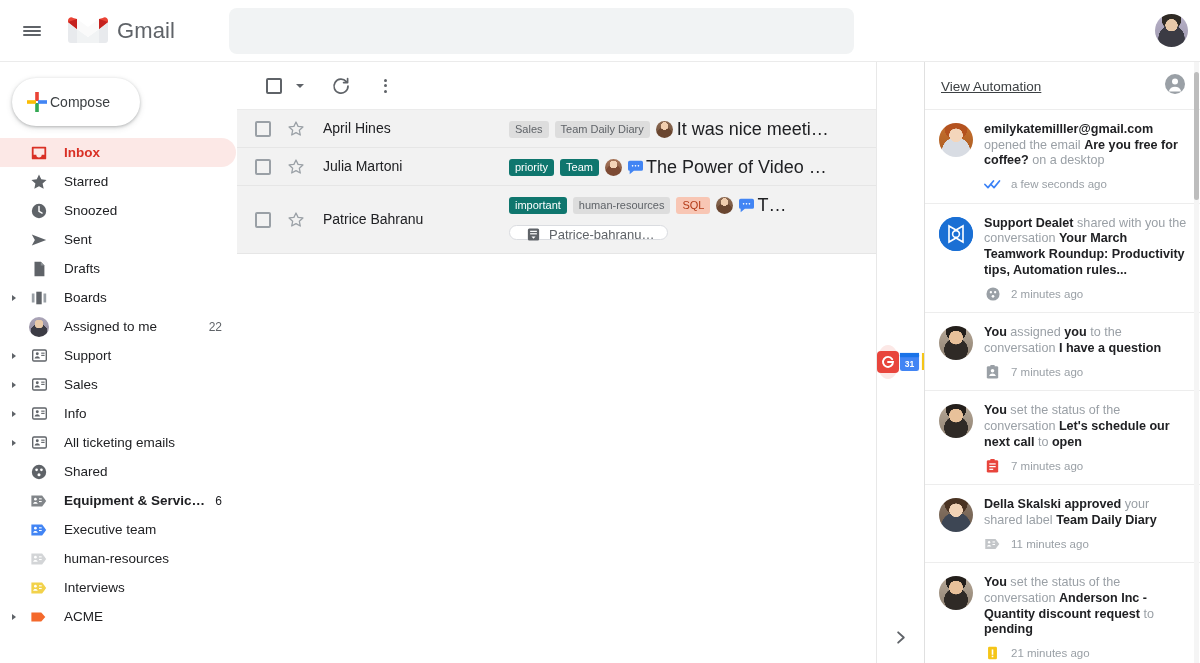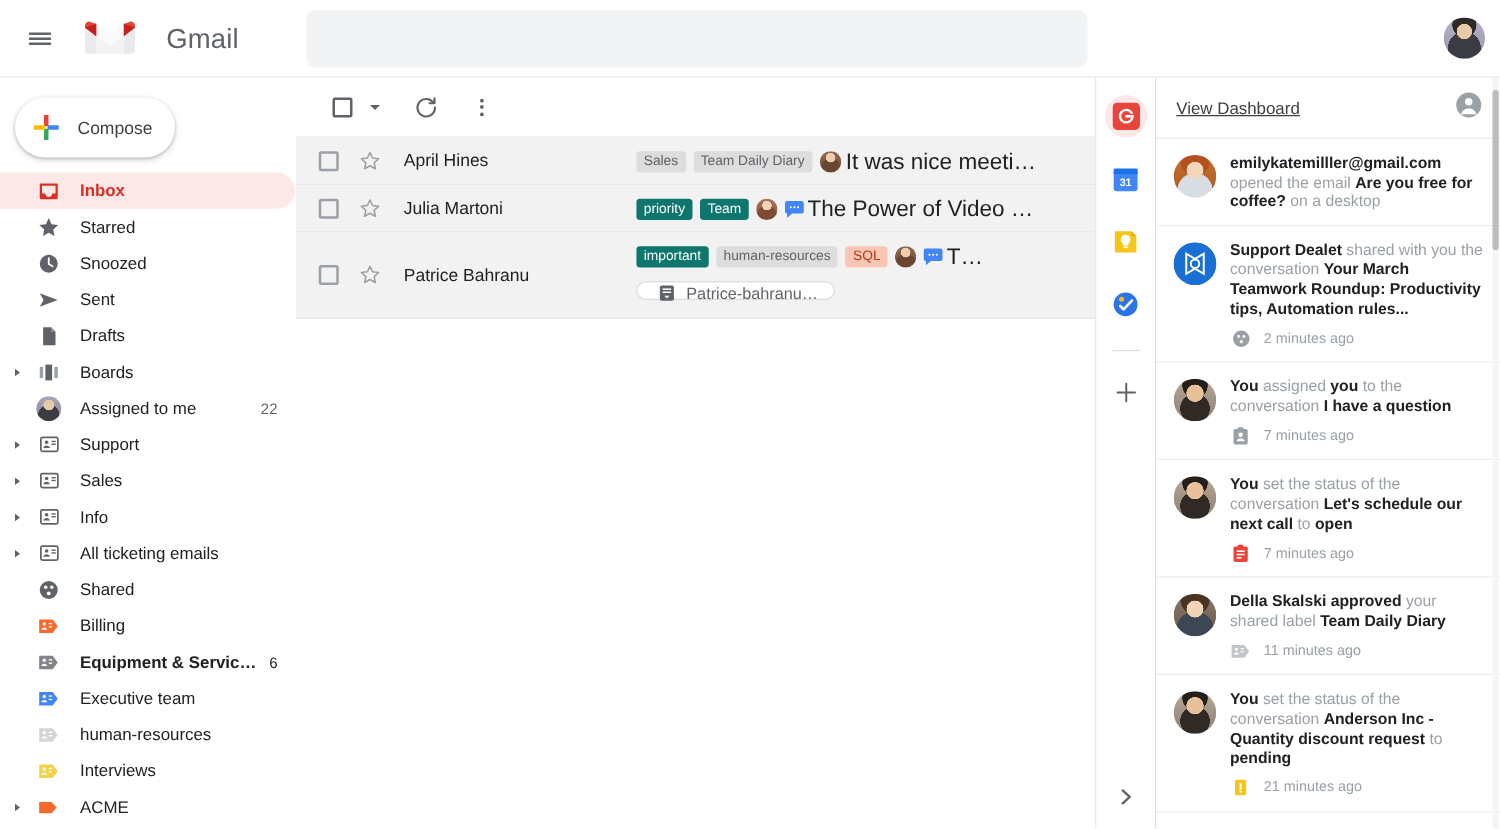--- a/index.html
+++ b/index.html
@@ -14,21 +14,21 @@
   
   .topbar {
     height: 62px; min-height: 62px; display: flex; align-items: center;
     background: #fff; border-bottom: 1px solid #ebebeb; position: relative; z-index: 5;
   }
   .hamburger { width: 48px; height: 48px; margin-left: 8px; display: flex; align-items: center;
     justify-content: center; border-radius: 50%; cursor: pointer; }
   .hamburger span { display: block; width: 18px; height: 2px; background: #5f6368; margin: 2px 0; border-radius: 1px;}
   .brand { display: flex; align-items: center; margin-left: 12px; }
   .gmail-m { width: 40px; height: 30px; position: relative; }
-  .brand-text { font-size: 22px; color: #5f6368; margin-left: 25px; letter-spacing: .1px; }
+  .brand-text { font-size: 22px; color: #5f6368; margin-left: 9px; letter-spacing: .1px; }
   .searchwrap { margin-left: 54px; width: 625px; }
   .searchbox {
     height: 46px; background: #f1f3f4; border: none; border-radius: 8px;
     width: 100%; padding: 0 16px; font-size: 15px; color: #202124; outline: none;
     font-family: "Liberation Sans", sans-serif;
   }
   .topright { margin-left: auto; display: flex; align-items: center; padding-right: 12px; }
   .avatar { border-radius: 50%; background-size: cover; flex: none; }
   .av32 { width: 33px; height: 33px; }
 
@@ -37,21 +37,21 @@
 
   
   .sidebar { width: 236px; min-width: 236px; padding-top: 8px; background: #fff; overflow: hidden; }
   .compose {
     display: flex; align-items: center; height: 48px; width: 128px;
     margin: 8px 0 12px 12px; border-radius: 24px; background: #fff;
     box-shadow: 0 1px 3px rgba(60,64,67,.30), 0 2px 6px rgba(60,64,67,.15);
     cursor: pointer; padding-left: 14px;
   }
   .compose .plus { width: 22px; height: 22px; position: relative; flex: none; }
-  .compose-label { margin-left: 14px; font-size: 14px; color: #3c4043; }
+  .compose-label { margin-left: 2px; font-size: 14px; color: #3c4043; }
   .navlist { margin-top: 2px; }
   .navitem {
     display: flex; align-items: center; height: 29px; padding-right: 14px;
     border-radius: 0 16px 16px 0; cursor: pointer; position: relative; font-size: 13.5px; color: #202124;
   }
   .navitem.active { background: #fce8e6; color: #d93025; font-weight: bold; }
   .navitem.bold .nav-label { font-weight: bold; }
   .caret { width: 16px; min-width: 16px; margin-left: 6px; display: flex; align-items: center; justify-content: center; }
   .caret.empty { visibility: hidden; }
   .caret i { display: block; width: 0; height: 0; border-left: 4px solid #5f6368;
@@ -94,21 +94,21 @@
   .chip-av { width: 17px; height: 17px; border-radius: 50%; background-size: cover; flex: none; margin-right: 2px; }
   .subject { font-size: 18px; color: #202124; white-space: nowrap; overflow: hidden;
     text-overflow: ellipsis; margin-left: 2px; }
   .attach-chip { display: inline-flex; align-items: center; height: 15px; border: 1px solid #dadce0;
     border-radius: 13px; padding: 4px 12px 0 8px; margin-top: 9px; font-size: 13px; color: #5f6368;
     background: #fff; max-width: 160px; }
   .attach-chip span { margin-left: 8px; overflow: hidden; white-space: nowrap; text-overflow: ellipsis; }
 
   
   .rail { width: 48px; min-width: 48px; background: #fff; border-left: 1px solid #e8e8e8;
-    display: flex; flex-direction: column; align-items: center; padding-top: 14px; position: relative; }
+    display: flex; flex-direction: row; align-items: center; padding-top: 14px; position: relative; }
   .rail-btn { width: 34px; height: 34px; display: flex; align-items: center; justify-content: center;
     border-radius: 50%; margin-bottom: 16px; cursor: pointer; }
   .rail-btn.sel { background: #fce8e6; }
   .rail-div { width: 22px; height: 1px; background: #dadce0; margin: 4px 0 16px; }
   .rail-expand { position: absolute; bottom: 18px; left: 0; right: 0; display: flex;
     justify-content: center; cursor: pointer; }
 
   
   .panel { width: 276px; min-width: 276px; background: #fff; border-left: 1px solid #e0e0e0;
     display: flex; flex-direction: column; position: relative; }
@@ -368,36 +368,20 @@
                 <circle cx="10" cy="10" r="8" fill="#5f6368"></circle>
                 <circle cx="7.3" cy="7.6" r="1.5" fill="#fff"></circle>
                 <circle cx="12.7" cy="7.6" r="1.5" fill="#fff"></circle>
                 <circle cx="10" cy="13" r="1.7" fill="#fff"></circle>
               </svg>
           </div>
           <div class="nav-label">Shared</div>
           <div class="nav-count"></div>
         </div>
 
-        <div class="navitem">
-          <div class="caret empty">
-              <i></i>
-            </div>
-          <div class="nav-icon">
-            <svg width="18" height="16" viewBox="0 0 20 16">
-                <path d="M1.5 2h12l4.5 6-4.5 6h-12z" fill="#f4692c"></path>
-                <circle cx="6" cy="6" r="1.5" fill="#fff"></circle>
-                <path d="M3.4 11c.4-1.3 1.4-1.9 2.6-1.9s2.2.6 2.6 1.9z" fill="#fff"></path>
-                <rect x="10" y="5" width="3" height="1.2" fill="#fff"></rect>
-                <rect x="10" y="8" width="3" height="1.2" fill="#fff"></rect>
-              </svg>
-          </div>
-          <div class="nav-label">Billing</div>
-          <div class="nav-count"></div>
-        </div>
 
         <div class="navitem bold">
           <div class="caret empty">
               <i></i>
             </div>
           <div class="nav-icon">
             <svg width="18" height="16" viewBox="0 0 20 16">
                 <path d="M1.5 2h12l4.5 6-4.5 6h-12z" fill="#818589"></path>
                 <circle cx="6" cy="6" r="1.5" fill="#fff"></circle>
                 <path d="M3.4 11c.4-1.3 1.4-1.9 2.6-1.9s2.2.6 2.6 1.9z" fill="#fff"></path>
@@ -652,36 +636,45 @@
           </div>
           <div class="icon-btn">
             <svg width="17" height="17" viewBox="0 0 18 18">
                 <path d="M3 3l12 12M15 3L3 15" stroke="#5f6368" stroke-width="1.6" stroke-linecap="round"></path>
               </svg>
           </div>
         </div>
       </div>
 
       <div class="panel-sub">
-        <div class="dash-link">View Dashboard</div>
+        <div class="dash-link">View Automation</div>
         <div style="margin-left:auto">
           <svg width="22" height="22" viewBox="0 0 22 22">
               <circle cx="11" cy="11" r="10" fill="#9aa0a6"></circle>
               <circle cx="11" cy="8.4" r="3" fill="#fff"></circle>
               <path d="M4.8 18.4c1-3.2 3.3-4.6 6.2-4.6s5.2 1.4 6.2 4.6z" fill="#fff"></path>
             </svg>
         </div>
       </div>
 
       <div class="feed">
 
         <div class="feed-item">
           <div class="feed-av" style="background-image:radial-gradient(circle at 50% 36%, #f4d6bb 0 24%, transparent 25%),radial-gradient(circle at 50% 16%, #b4521f 0 34%, transparent 35%),radial-gradient(circle at 50% 84%, #d8dce3 0 42%, transparent 43%),linear-gradient(#c7712e,#a95b22);"></div>
           <div class="feed-body">
             <div class="feed-text"><b>emilykatemilller@gmail.com</b><span> opened the email </span><b>Are you free for coffee?</b><span> on a desktop</span></div>
+            <div class="feed-meta">
+              <div class="meta-ic">
+                <svg width="17" height="12" viewBox="0 0 18 12">
+                    <path d="M1 6.5l3.2 3.3L10 2.8" stroke="#3b82f6" stroke-width="1.8" fill="none" stroke-linecap="round" stroke-linejoin="round"></path>
+                    <path d="M7.4 6.5l3.2 3.3L16.4 2.8" stroke="#3b82f6" stroke-width="1.8" fill="none" stroke-linecap="round" stroke-linejoin="round"></path>
+                  </svg>
+              </div>
+              <div class="mtime">a few seconds ago</div>
+            </div>
           </div>
         </div>
 
         <div class="feed-item">
           <div class="feed-av" style="background:#1a6fd4;position:relative">
             <svg width="34" height="34" viewBox="0 0 34 34" style="display:block">
                 <circle cx="17" cy="17" r="17" fill="#1a6fd4"></circle>
                 <path d="M10 9l7 4 7-4v16l-7-4-7 4z" fill="none" stroke="#fff" stroke-width="1.6"></path>
                 <circle cx="17" cy="17" r="3.4" fill="none" stroke="#fff" stroke-width="1.6"></circle>
               </svg>

